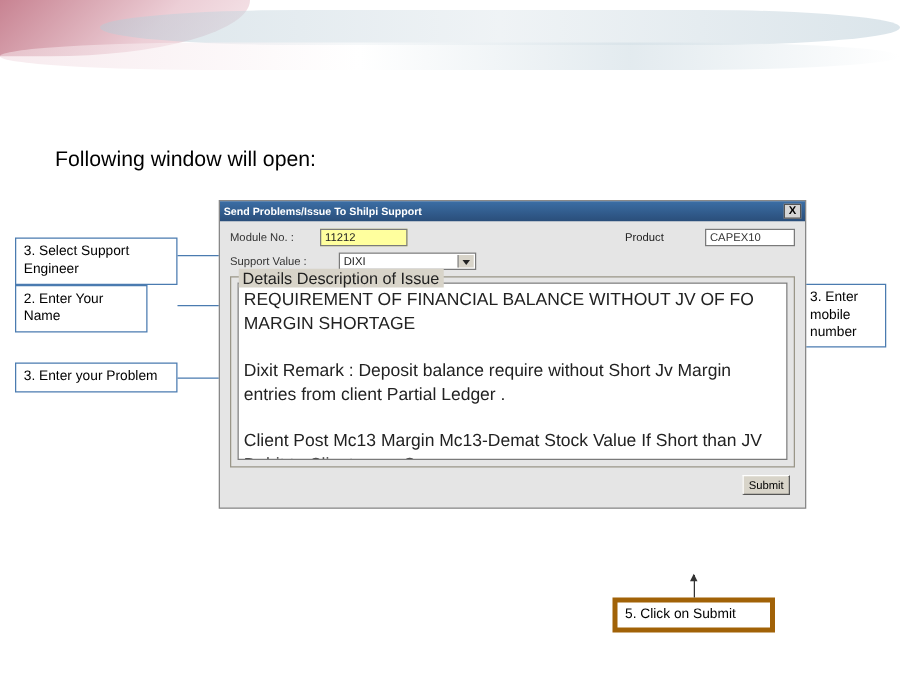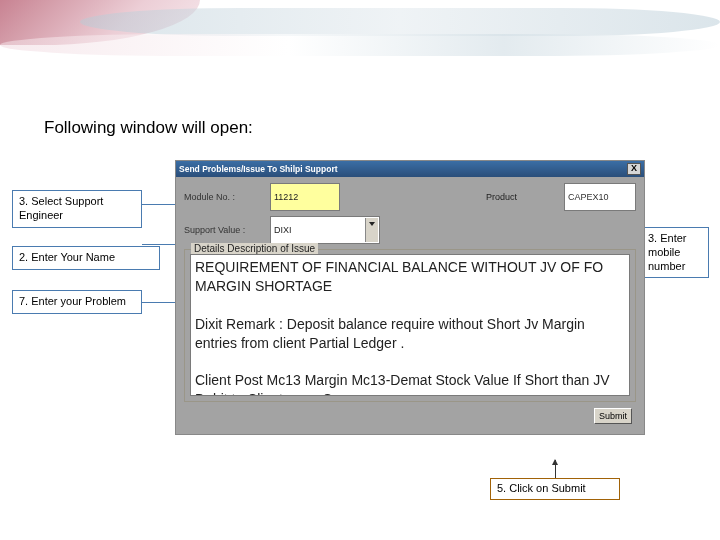--- a/index.html
+++ b/index.html
@@ -46,24 +46,24 @@
 
   .callout {
     position: absolute;
     border: 1px solid #4a7bb0;
     background: #fff;
     padding: 4px 6px;
     font-size: 11px;
     line-height: 1.25;
   }
   .c1 { top: 190px; left: 12px; width: 130px; }
-  .c2 { top: 246px; left: 12px; width: 148px; }
+  .c2 { top: 228px; left: 12px; width: 106px; }
   .c3 { top: 227px; left: 641px; width: 68px; }
   .c4 { top: 290px; left: 12px; width: 130px; }
-  .c5 { top: 478px; left: 490px; width: 130px; border:1px solid #a16207; text-align:left; padding:3px 6px;}
+  .c5 { top: 478px; left: 490px; width: 130px; border:4px solid #a16207; text-align:left; padding:3px 6px;}
 
   .arrow {
     position: absolute;
     background: #4a7bb0;
   }
   .arrow.h { height: 1px; }
   .arrow.h::after {
     content: "";
     position: absolute; right: -1px; top: -3px;
     border-left: 6px solid #4a7bb0;
@@ -85,21 +85,21 @@
     position:absolute; top:-1px; left:-3px;
     border-bottom:6px solid #333;
     border-left:3.5px solid transparent;
     border-right:3.5px solid transparent;
   }
 
   .win {
     position: absolute;
     top: 160px; left: 175px;
     width: 470px;
-    background: #a3a3a3;
+    background: #e5e5e5;
     border: 1px solid #888;
     font-family: Tahoma, Arial, sans-serif;
     font-size: 9px;
     color: #222;
   }
   .titlebar {
     height: 16px;
     background: linear-gradient(#3b6ea5, #2a4e7a);
     color: #fff;
     display: flex;
@@ -113,36 +113,36 @@
     width: 14px; height: 12px;
     background: #d6d6d6;
     border: 1px solid #555;
     color: #000;
     font-size: 9px;
     line-height: 9px;
     text-align: center;
     font-weight: bold;
   }
   .form { padding: 6px 8px; }
-  .row { display: flex; align-items: center; margin-bottom: 5px; gap: 18px; }
+  .row { display: flex; align-items: center; margin-bottom: 5px; gap: 4px; }
   .lbl { min-width: 68px; color: #333; }
   .lbl2 { min-width: 60px; text-align:left; padding-right:4px; }
   .input {
     background: #fff;
     border: 1px solid #7a7a7a;
-    height: 28px;
+    height: 14px;
     padding: 0 3px;
     font-size: 9px;
     display: inline-flex;
     align-items: center;
     color: #222;
   }
   .yellow { background: #ffff9e; }
   .ro { background:#fff; color:#333;text-align:center; }
-  .dropdown { position: relative; padding-right: 30px; }
+  .dropdown { position: relative; padding-right: 30px; margin-left: 15px; }
   .dropdown::after {
     content: "";
     position: absolute;
     right: 1px; top: 1px; bottom: 1px; width: 12px;
     background: #d8d4c9;
     border-left: 1px solid #888;
   }
   .dropdown::before {
     content: "";
     position:absolute;
@@ -157,21 +157,21 @@
     margin-top: 4px;
     padding: 4px 5px 5px;
     position: relative;
   }
   .grouplabel {
     position: absolute;
     top: -7px;
     left: 6px;
     background: #d8d4c9;
     padding: 0 3px;
-    font-size: 10px;
+    font-size: 13px;
   }
   .textarea {
     background: #fff;
     border: 1px solid #7a7a7a;
     width: 100%;
     height: 142px;
     padding: 3px 4px;
     font-size: 14px;
     color: #222;
     line-height: 1.35;
@@ -195,21 +195,21 @@
   <div class="swirl1"></div>
   <div class="swirl2"></div>
   <div class="swirl3"></div>
 </div>
 
 <div class="intro">Following window will open:</div>
 
 <div class="callout c1">3. Select Support Engineer</div>
 <div class="callout c2">2. Enter Your Name</div>
 <div class="callout c3">3. Enter mobile number</div>
-<div class="callout c4">7. Enter your Problem</div>
+<div class="callout c4">3. Enter your Problem</div>
 <div class="callout c5">5. Click on Submit</div>
 
 <div class="arrow h" style="top:204px; left:142px; width:95px;"></div>
 <div class="arrow h" style="top:244px; left:142px; width:95px;"></div>
 <div class="arrow h hleft" style="top:244px; left:604px; width:36px;"></div>
 <div class="arrow h" style="top:302px; left:142px; width:40px;"></div>
 <div class="arrow up" style="top:460px; left:555px; height:18px; background:#333;"></div>
 
 <div class="win">
   <div class="titlebar">

